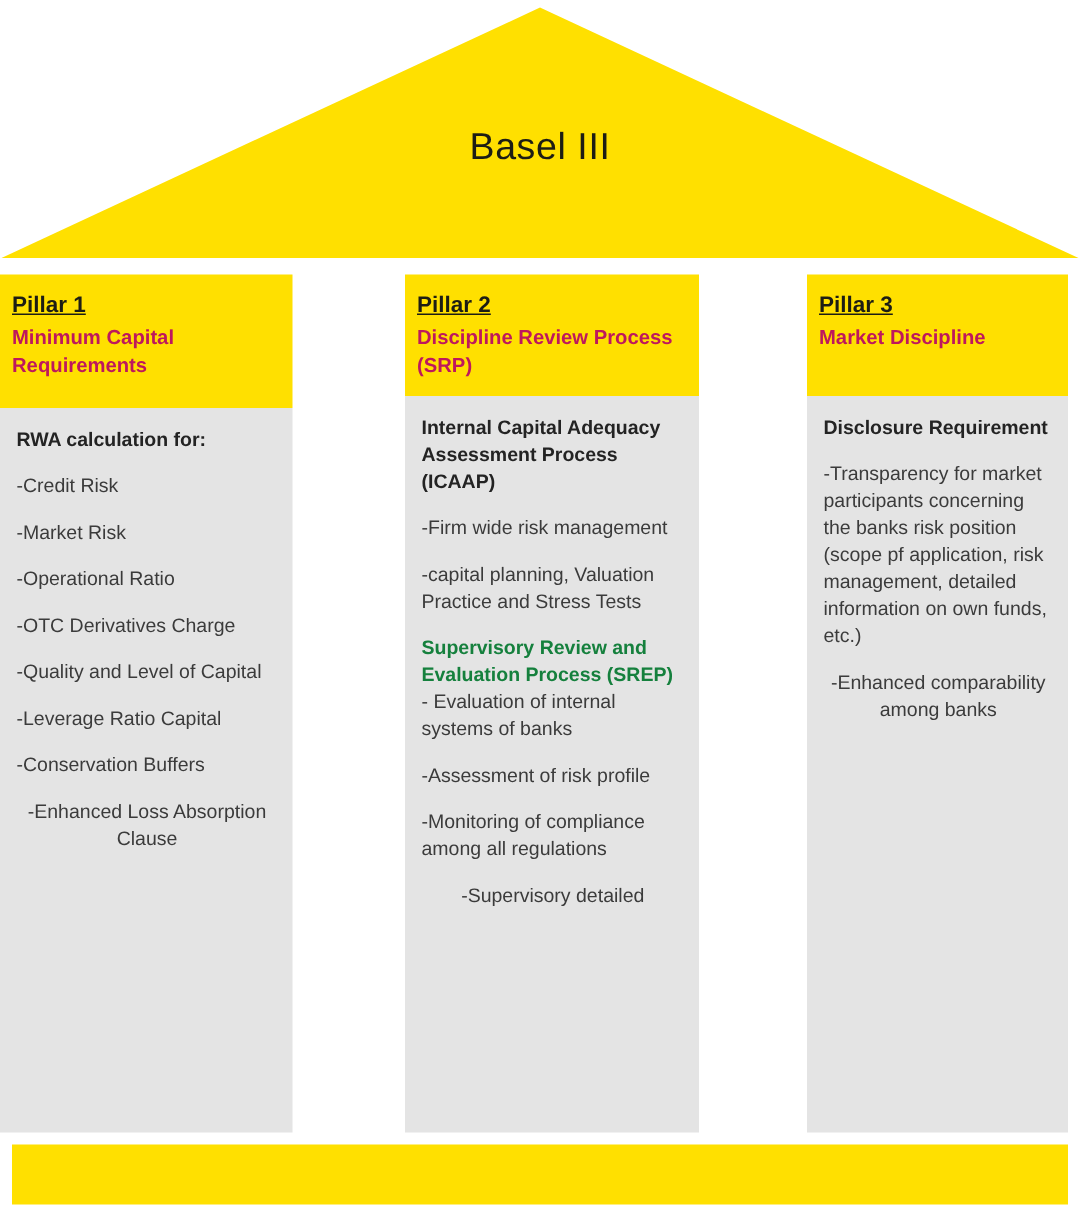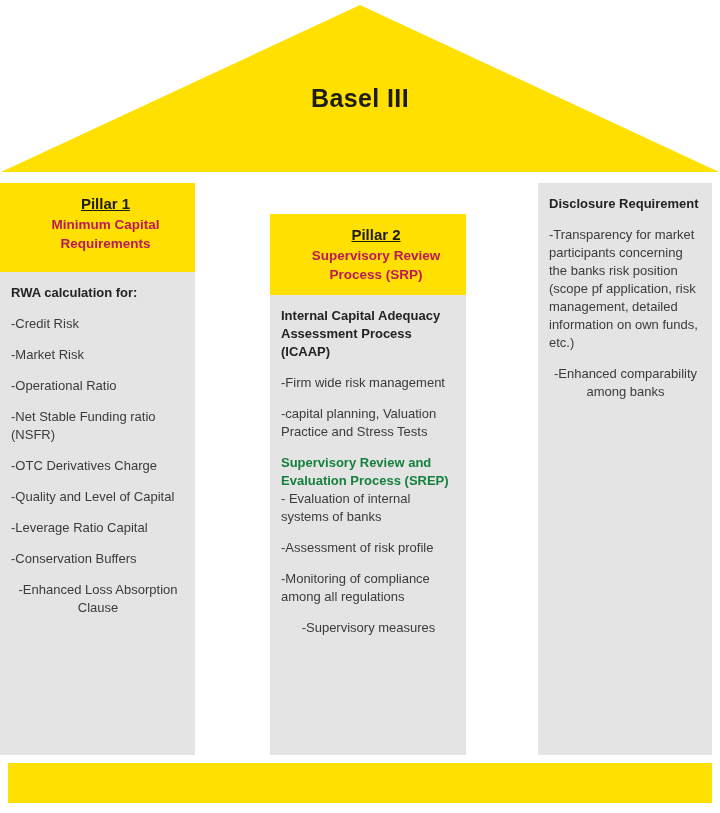--- a/index.html
+++ b/index.html
@@ -28,45 +28,44 @@
     height: 169px;
   }
   .roof svg { display: block; }
   .roof-title {
     position: absolute;
     left: 0;
     top: 84px;
     width: 720px;
     text-align: center;
     font-size: 25px;
-    font-weight: bold;
+    font-weight: normal;
     color: #1d1d14;
     letter-spacing: 0.4px;
   }
 
   
   .pillar {
     position: absolute;
     top: 183px;
     bottom: 58px;
     display: flex;
     flex-direction: column;
   }
   #pillar-1 { left: 0px;   width: 195px; }
   #pillar-2 { left: 270px; width: 196px; }
   #pillar-3 { left: 538px; width: 174px; }
 
   .pillar-head {
     background: #ffe000;
-    padding: 10px 8px 11px 24px;
-    text-align: center;
+    padding: 10px 8px 11px 8px;
     box-sizing: border-box;
   }
   #pillar-1 .pillar-head { height: 89px; }
-  #pillar-2 .pillar-head { height: 81px; margin-top: 31px; }
+  #pillar-2 .pillar-head { height: 81px; }
   #pillar-3 .pillar-head { height: 81px; }
 
   .pillar-num {
     font-size: 15px;
     font-weight: bold;
     color: #1d1d14;
     text-decoration: underline;
     line-height: 21px;
     display: block;
   }
@@ -128,46 +127,49 @@
   <div class="pillar" id="pillar-1">
     <div class="pillar-head">
       <span class="pillar-num">Pillar 1</span>
       <span class="pillar-sub">Minimum Capital Requirements</span>
     </div>
     <div class="pillar-body">
       <p class="blk head">RWA calculation for:</p>
       <p class="blk">-Credit Risk</p>
       <p class="blk">-Market Risk</p>
       <p class="blk">-Operational Ratio</p>
-      <p class="blk">-Net Stable Funding ratio (NSFR)</p>
       <p class="blk">-OTC Derivatives Charge</p>
       <p class="blk">-Quality and Level of Capital</p>
       <p class="blk">-Leverage Ratio Capital</p>
       <p class="blk">-Conservation Buffers</p>
       <p class="blk">-Enhanced Loss Absorption Clause</p>
     </div>
   </div>
 
   <div class="pillar" id="pillar-2">
     <div class="pillar-head">
       <span class="pillar-num">Pillar 2</span>
-      <span class="pillar-sub">Supervisory Review Process (SRP)</span>
+      <span class="pillar-sub">Discipline Review Process (SRP)</span>
     </div>
     <div class="pillar-body">
       <p class="blk head">Internal Capital Adequacy Assessment Process (ICAAP)</p>
       <p class="blk">-Firm wide risk management</p>
       <p class="blk">-capital planning, Valuation Practice and Stress Tests</p>
       <p class="blk mixed"><b>Supervisory Review and Evaluation Process (SREP)</b><span> - Evaluation of internal systems of banks</span></p>
       <p class="blk">-Assessment of risk profile</p>
       <p class="blk">-Monitoring of compliance among all regulations</p>
-      <p class="blk">-Supervisory measures</p>
+      <p class="blk">-Supervisory detailed</p>
     </div>
   </div>
 
   <div class="pillar" id="pillar-3">
+    <div class="pillar-head">
+      <span class="pillar-num">Pillar 3</span>
+      <span class="pillar-sub">Market Discipline</span>
+    </div>
     <div class="pillar-body">
       <p class="blk head">Disclosure Requirement</p>
       <p class="blk">-Transparency for market participants concerning the banks risk position (scope pf application, risk management, detailed information on own funds, etc.)</p>
       <p class="blk">-Enhanced comparability among banks</p>
     </div>
   </div>
 
   <div class="base"></div>
 
 </div>

